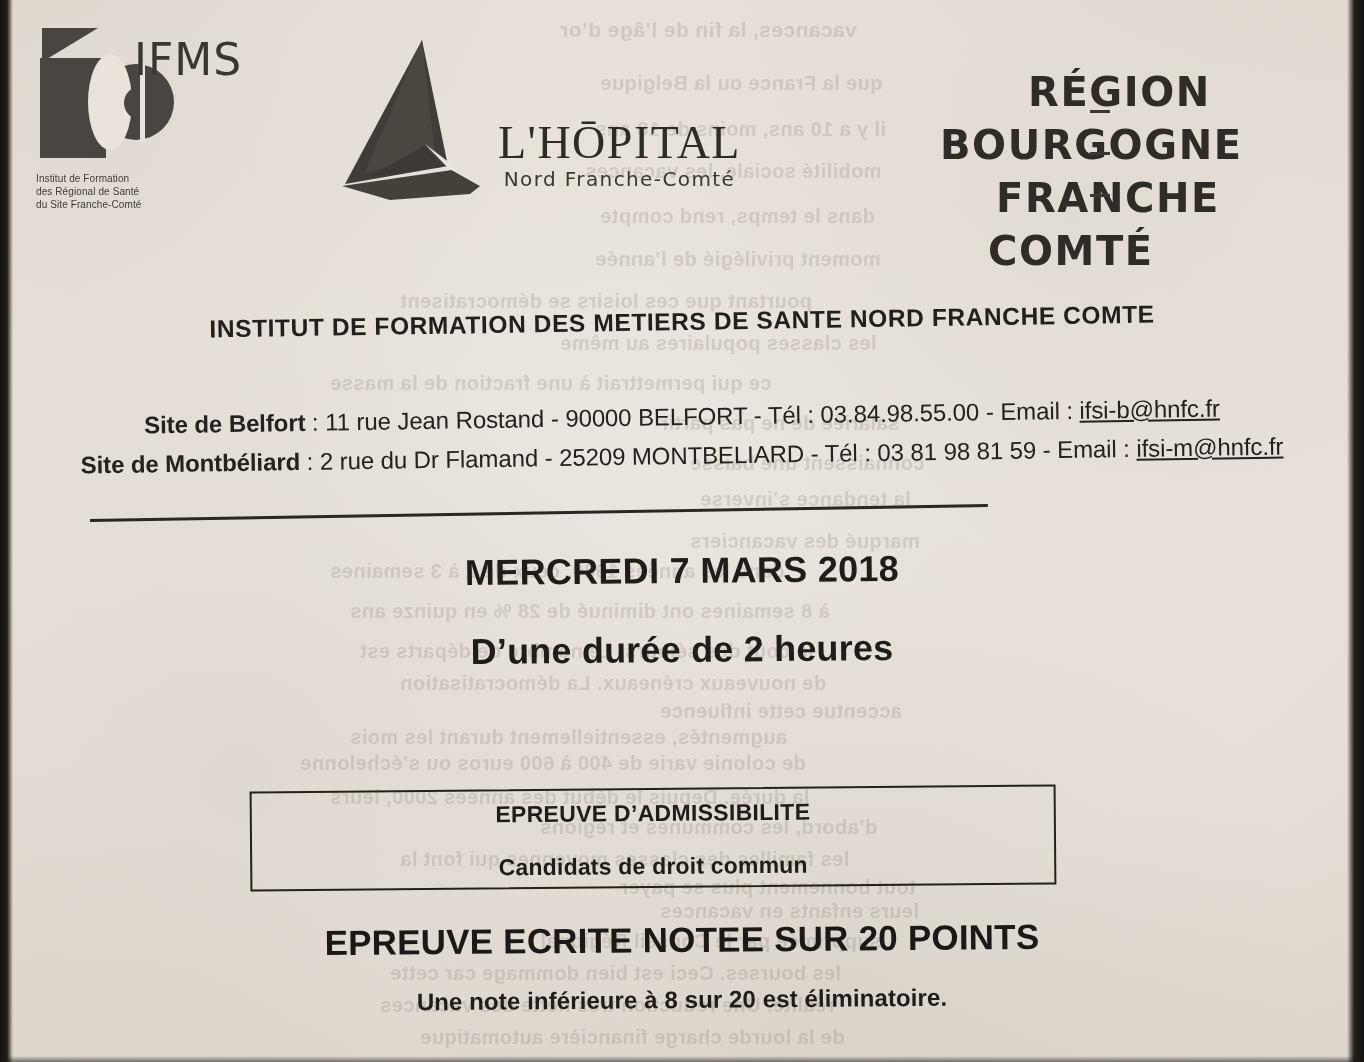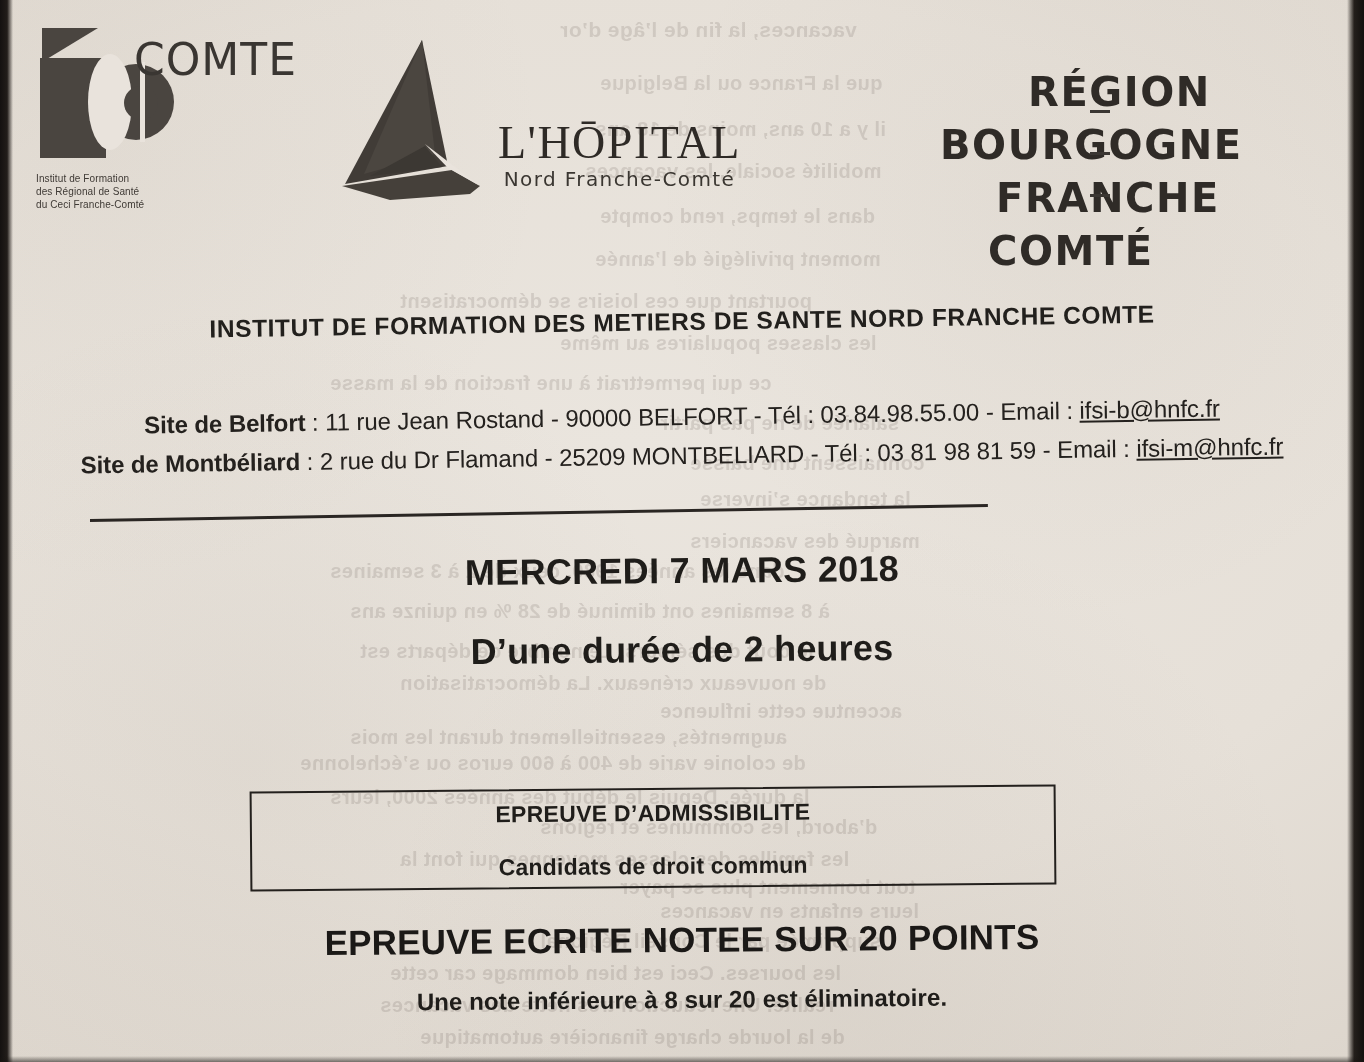--- a/index.html
+++ b/index.html
@@ -180,26 +180,26 @@
   <div class="logos">
 
     <div class="ifms">
       <div class="ifms-mark">
         <div class="ifms-flag"></div>
         <div class="ifms-block"></div>
         <div class="ifms-c"></div>
         <div class="ifms-c-notch"></div>
         <div class="ifms-inner"></div>
         <div class="ifms-slit"></div>
-        <div class="ifms-word">COMTE</div>
+        <div class="ifms-word">IFMS</div>
       </div>
       <div class="ifms-sub">
         <div>Institut de Formation</div>
         <div>des Régional de Santé</div>
-        <div>du Ceci Franche-Comté</div>
+        <div>du Site Franche-Comté</div>
       </div>
     </div>
 
     <div class="hop">
       <svg class="hop-mark" viewBox="0 0 180 170">
         <path d="M92 6 L118 132 L15 150 Z" fill="#413c37"></path>
         <path d="M92 6 L105 120 L34 140 Z" fill="#4b4640"></path>
         <path d="M12 152 L122 136 L150 152 L140 160 L60 166 Z" fill="#45403a"></path>
         <path d="M95 110 L150 152 L118 134 Z" fill="#e9e3dc"></path>
         <path d="M95 112 L112 133 L40 142 Z" fill="#3c3833"></path>

